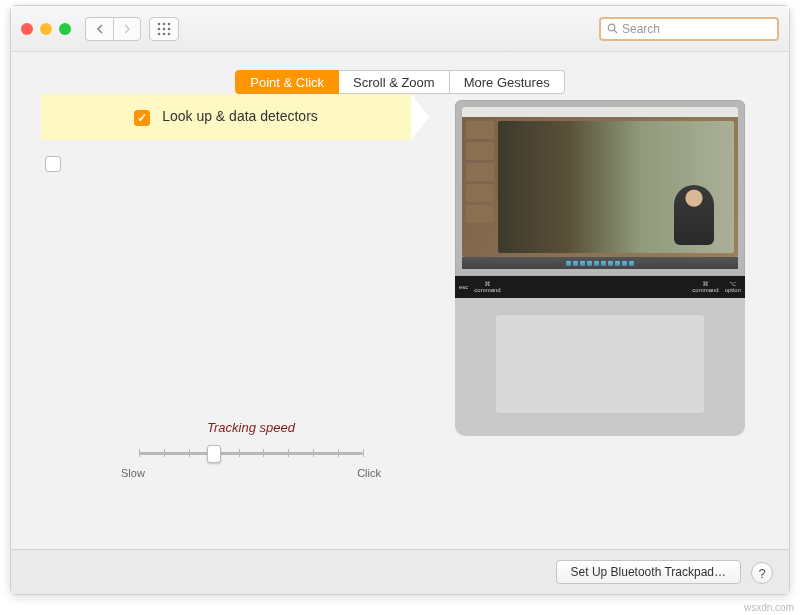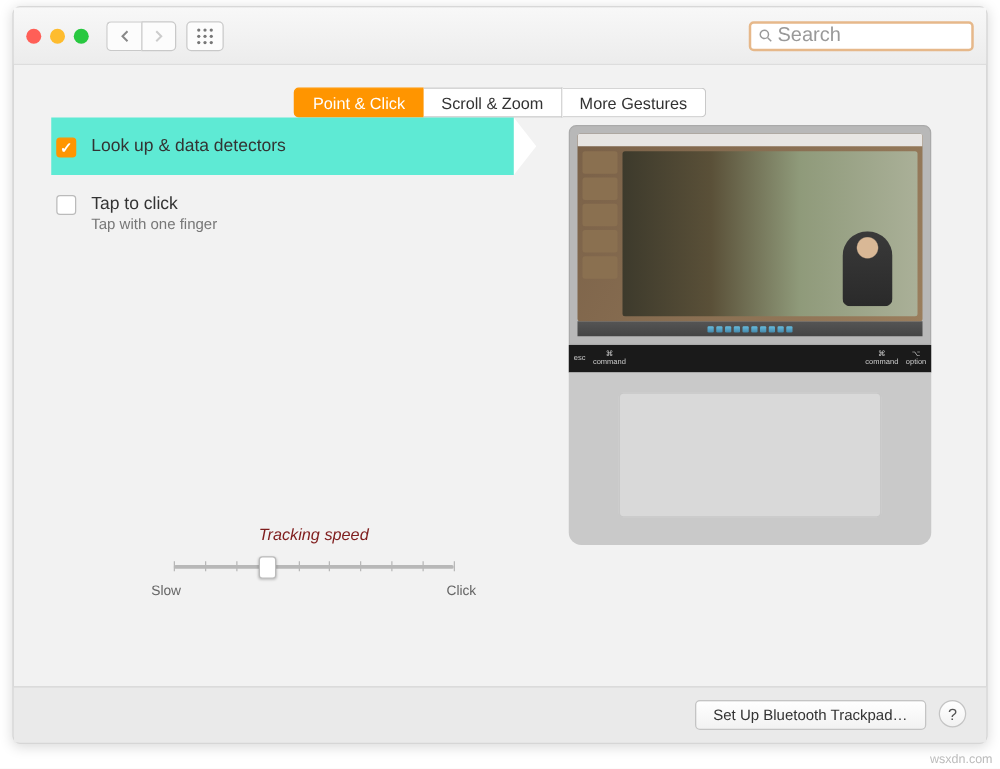--- a/index.html
+++ b/index.html
@@ -8,32 +8,32 @@
     .titlebar { height: 46px; display: flex; align-items: center; padding: 0 10px; border-bottom: 1px solid #ddd; background: linear-gradient(#f8f8f8,#ececec); }
     .traffic { display: flex; gap: 7px; margin-right: 14px; }
     .tlight { width: 12px; height: 12px; border-radius: 50%; }
     .tred { background:#ff5f57; } .tyellow { background:#febc2e; } .tgreen { background:#28c840; }
     .navgrp { display: flex; margin-right: 8px; }
     .navbtn { width: 28px; height: 24px; background: #fcfcfc; border:1px solid #c9c9c9; display: flex; align-items:center; justify-content:center; color:#888; }
     .navbtn:first-child { border-radius: 4px 0 0 4px; border-right: none; }
     .navbtn:last-child { border-radius: 0 4px 4px 0; }
     .gridbtn { width: 30px; height: 24px; background:#fcfcfc; border:1px solid #c9c9c9; border-radius:4px; display:flex; align-items:center; justify-content:center; color:#666; }
     .wtitle { position:absolute; left:0; right:0; text-align:center; font-size:14px; color:#4a4a4a; pointer-events:none; }
-    .searchwrap { margin-left:auto; width: 180px; height: 24px; background:#fff; border:2px solid #e6b88a; border-radius:4px; display:flex; align-items:center; padding:0 6px; color:#999; font-size:16px; gap:4px; }
+    .searchwrap { margin-left:auto; width: 180px; height: 24px; background:#fff; border:2px solid #e6b88a; border-radius:4px; display:flex; align-items:center; padding:0 6px; color:#999; font-size:12px; gap:4px; }
     .content { flex:1; padding: 18px 30px 14px; display:flex; flex-direction:column; position:relative; }
     .tabs { display:flex; justify-content:center; }
     .tab { height: 24px; padding: 0 14px; font-size:13px; display:flex; align-items:center; border:1px solid #c9c9c9; background:#fff; color:#333; cursor:pointer; }
     .tab.active { background:#ff9500; color:#fff; border-color:#ff9500; }
     .tab:first-child { border-radius: 4px 0 0 4px; }
     .tab:last-child { border-radius: 0 4px 4px 0; border-left:none; }
     .tab:nth-child(2){ border-left:none; }
     .main { flex:1; display:flex; gap: 30px; }
     .options { flex: 0 0 370px; display:flex; flex-direction:column; }
     .optrow { display:flex; gap:12px; padding: 14px 4px; position:relative; align-items:flex-start; }
-    .optrow.sel { background:#5eead4; }
+    .optrow.sel { background:#fef9c3;justify-content:center; }
     .optrow.sel::after { content:""; position:absolute; right:-18px; top:0; bottom:0; width:18px; background:#fff; clip-path: polygon(0 0, 100% 50%, 0 100%); }
     .optrow.hl { border:2px solid #e73a2a; }
     .chk { width:16px; height:16px; border:1px solid #bbb; border-radius:3px; background:#fff; margin-top:2px; flex-shrink:0; display:flex; align-items:center; justify-content:center; }
     .chk.on { background:#ff9500; border-color:#ff9500; }
     .chk.on::after { content:"✓"; color:#fff; font-size:12px; font-weight:bold; }
     .opttxt { display:flex; flex-direction:column; gap:2px; }
     .opt-title { font-size:14px; color:#333; }
     .opt-sub { font-size:12px; color:#777; display:flex; align-items:center; gap:4px; }
     .dd::after { content:"⌄"; font-size:10px; position:relative; top:-2px; }
     .preview { flex:1; display:flex; align-items:flex-start; justify-content:center; }
@@ -51,21 +51,21 @@
     .touchbar div{display:flex;flex-direction:column;align-items:center;line-height:1;}
     .trackpad-body { background:#c9c9c9; border-radius:0 0 10px 10px; padding:16px 40px 22px; }
     .tp-surface { height:100px; background:#d9d9d9; border-radius:4px; box-shadow: inset 0 0 0 1px rgba(0,0,0,.08); }
     .speed { position:absolute; left:110px; bottom:70px; width:260px; text-align:center; }
     .speed-title { font-size:13px; color:#7f1d1d;font-style:italic; }
     .slider { position:relative; margin:8px 18px 4px; height:20px; }
     .track { position:absolute; left:0; right:0; top:9px; height:3px; background:#b8b8b8; border-radius:2px; }
     .tick { position:absolute; top:6px; width:1px; height:8px; background:#b8b8b8; }
     .knob { position:absolute; top:2px; width:14px; height:18px; background:#fff; border:1px solid #bbb; border-radius:3px; box-shadow:0 1px 2px rgba(0,0,0,.2); transform:translateX(-50%); }
     .speed-labels { display:flex; justify-content:space-between; font-size:11px; color:#666; }
-    .footer { display:flex; justify-content:flex-end; align-items:flex-start; gap:10px; padding:10px 16px; background:#eaeaea; border-top:1px solid #d5d5d5; }
+    .footer { display:flex; justify-content:flex-end; align-items:flex-end; gap:10px; padding:10px 16px; background:#eaeaea; border-top:1px solid #d5d5d5; }
     .btn { height:24px; padding:0 14px; background:linear-gradient(#fff,#f2f2f2); border:1px solid #c4c4c4; border-radius:4px; font-size:12px; color:#333; display:flex; align-items:center; }
     .help { width:22px; height:22px; border:1px solid #c4c4c4; border-radius:50%; background:linear-gradient(#fff,#f2f2f2); display:flex; align-items:center; justify-content:center; font-size:13px; color:#555; }
     .wm { position:absolute; right:6px; bottom:2px; font-size:10px; color:#bbb; }
   </style>
 </head>
 <body>
 
 <div class="window">
   <div class="titlebar">
     <div class="traffic">
@@ -119,24 +119,20 @@
     <div class="main">
       <div class="options">
         <div class="optrow sel">
           <div class="chk on"></div>
           <div class="opttxt">
             <div class="opt-title">Look up &amp; data detectors</div>
           </div>
         </div>
         <div class="optrow">
           <div class="chk"></div>
-          <div class="opttxt">
-            <div class="opt-title">Tap to click</div>
-            <div class="opt-sub">Tap with one finger</div>
-          </div>
         </div>
       </div>
 
       <div class="preview">
         <div class="laptop">
           <div class="lap-screen">
             <div class="scr-inner">
               <div class="sidebar-thumbs">
                 <div class="thumb"></div>
                   <div class="thumb"></div>

